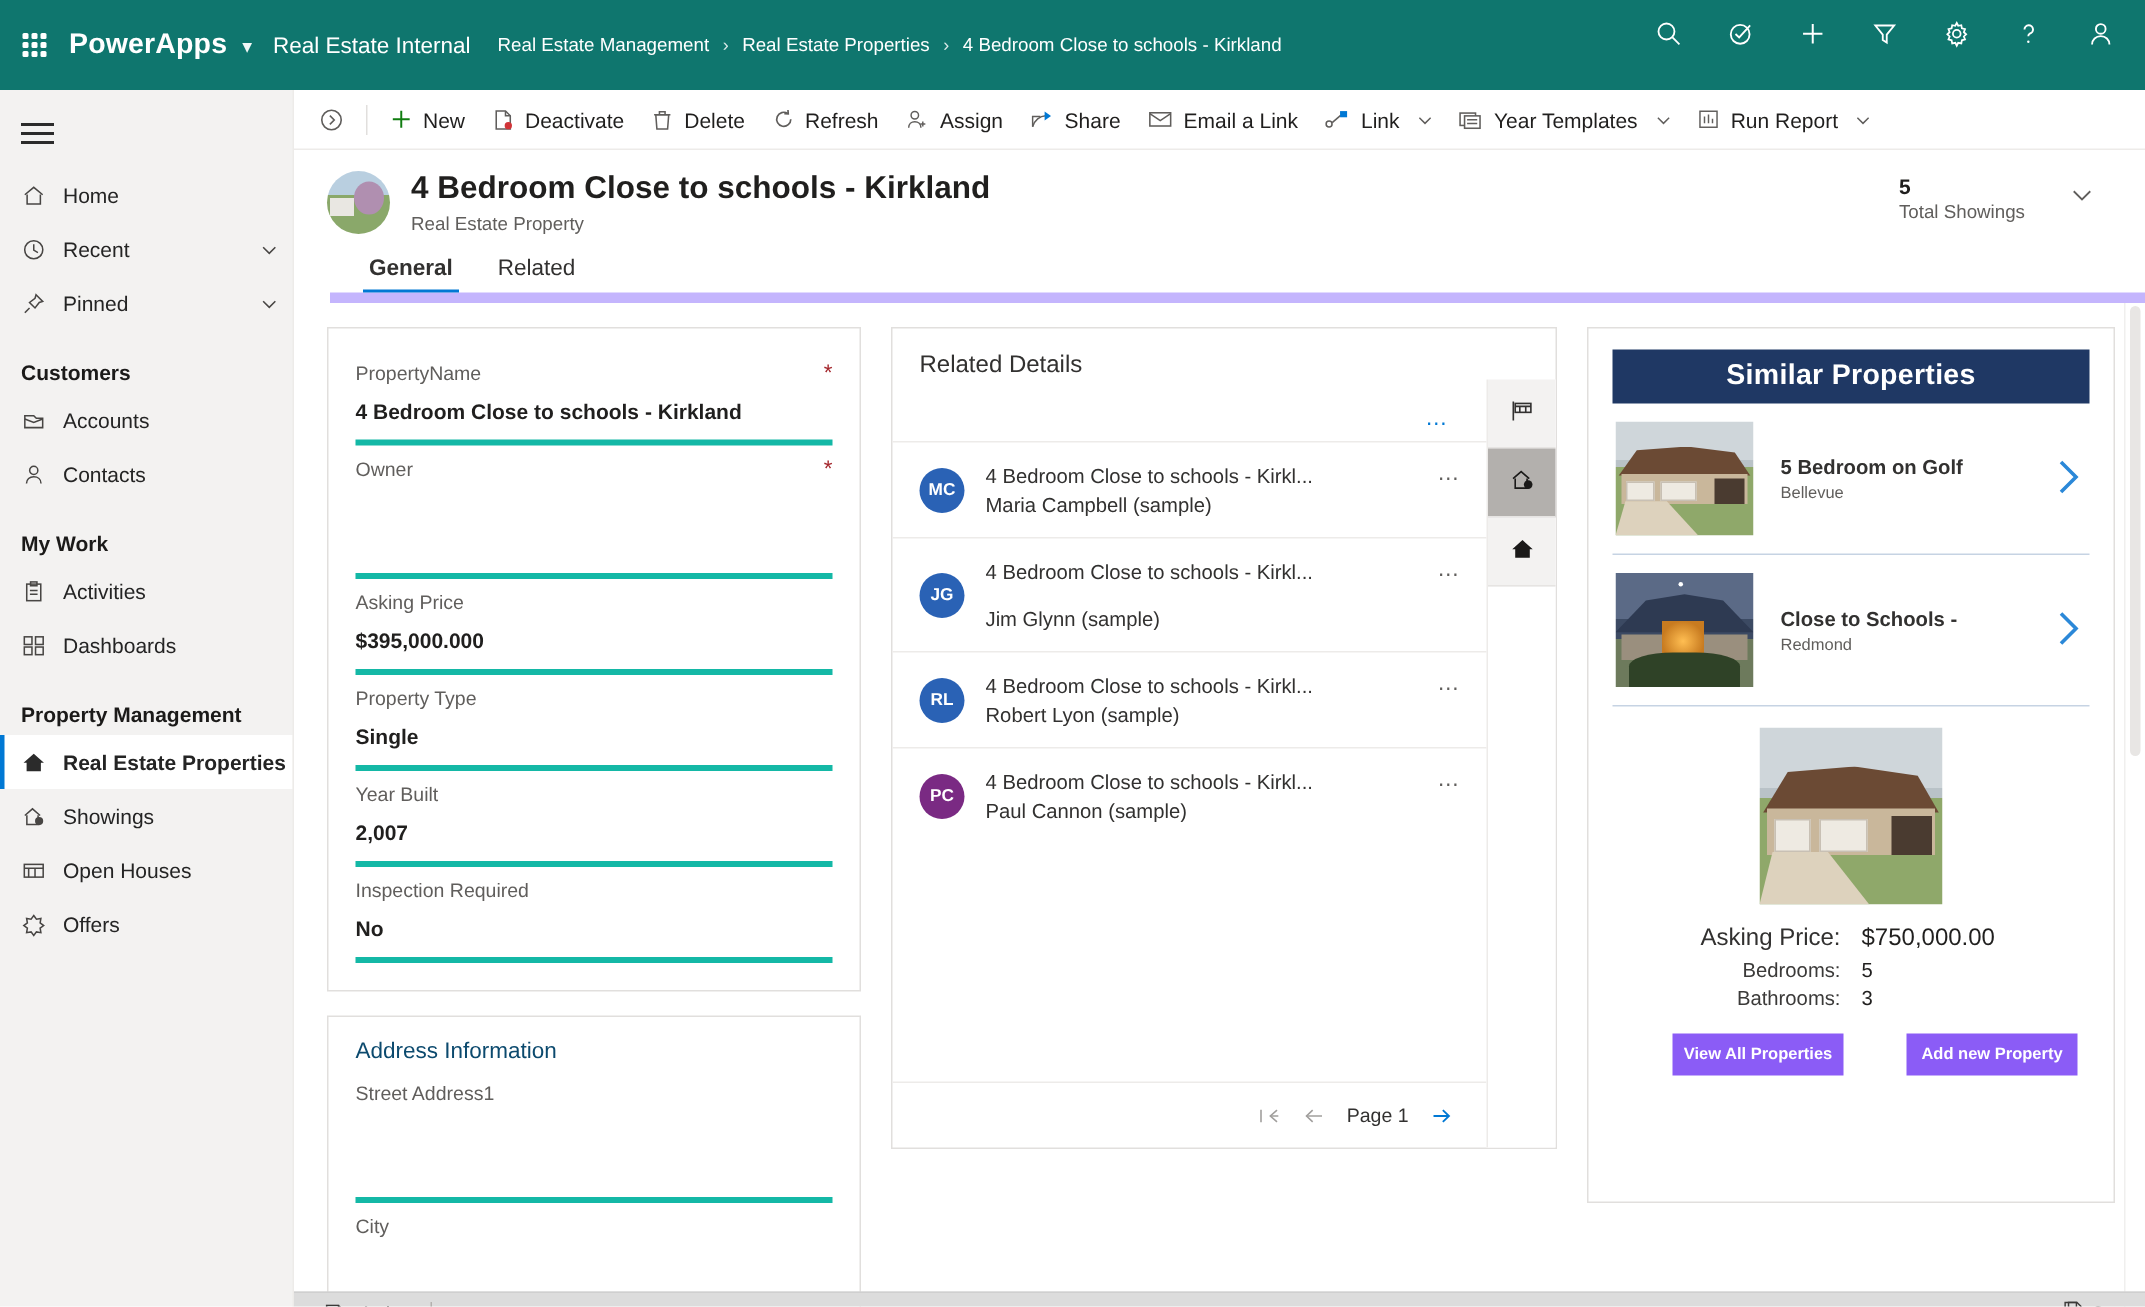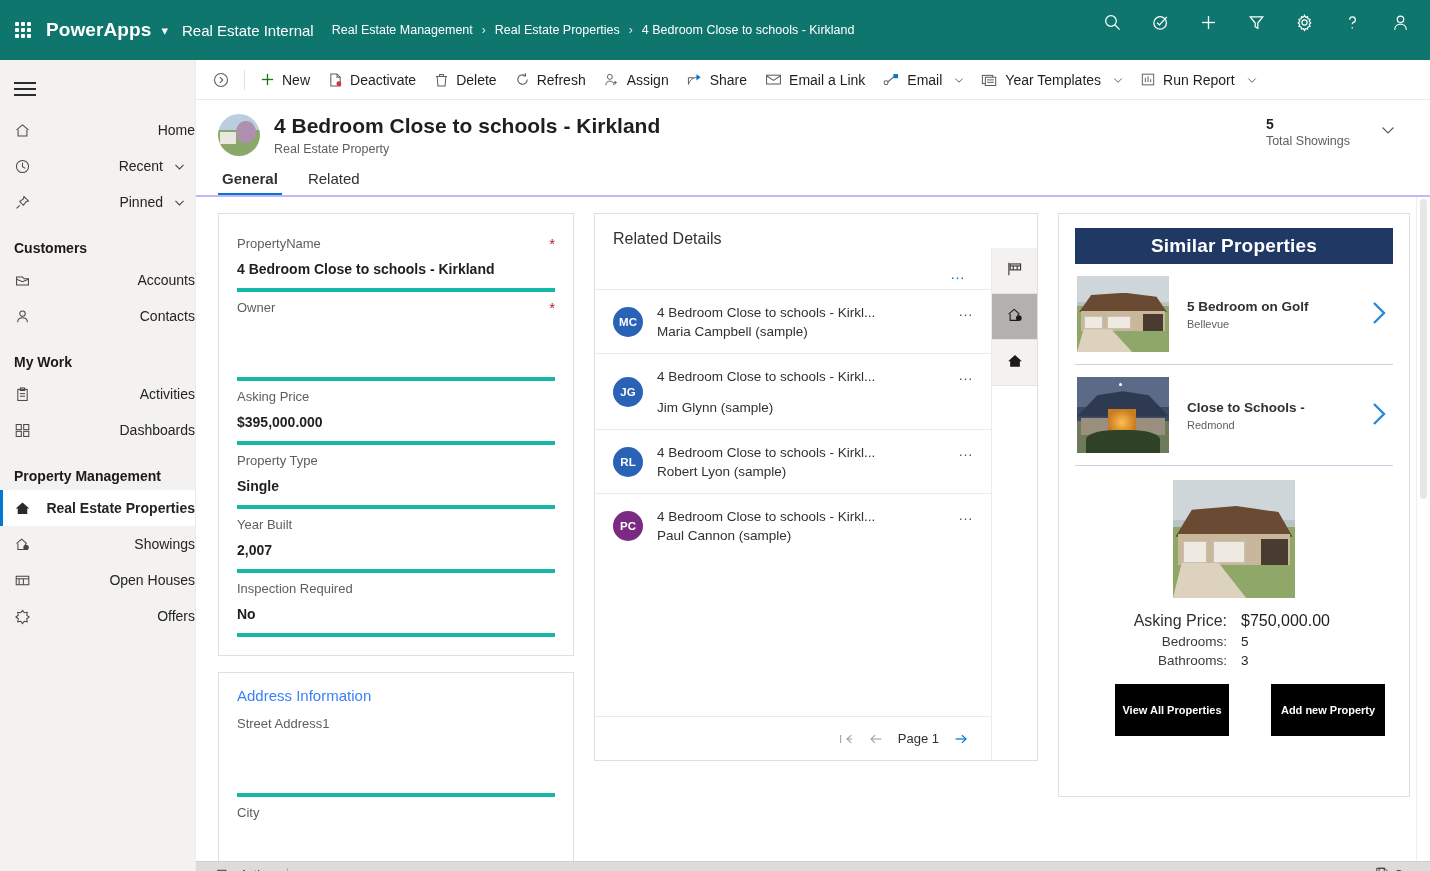--- a/index.html
+++ b/index.html
@@ -41,21 +41,21 @@
   .nav-item {
     display:flex; align-items:center; height:36px; padding-left:14px; cursor:pointer;
     color:#242424; font-size:14px; position:relative;
   }
   .nav-item.selected { background:#ffffff; font-weight:600; }
   .nav-item.selected:before {
     content:""; position:absolute; left:0; top:0; bottom:0; width:3px; background:#0078d4;
   }
   .nav-ico { width:28px; display:flex; align-items:center; color:#484644; }
   .nav-ico svg { display:block; }
-  .nav-label { flex:1; white-space:nowrap;text-align:right; }
+  .nav-label { flex:1; white-space:nowrap; }
   .nav-chev { width:32px; display:flex; align-items:center; justify-content:center; color:#484644; }
   .nav-group {
     font-weight:bold; font-size:14px; color:#1b1a19; padding:20px 0 6px 14px;
   }
 
   
   .content { flex:1; display:flex; flex-direction:column; min-width:0; position:relative; }
 
   
   .cmdbar {
@@ -84,39 +84,39 @@
     position:absolute; left:4%; top:42%; width:16px; height:12px; background:#e9e7e2;
   }
   .rec-title { font-size:21px; font-weight:600; color:#201f1e; line-height:1.18; }
   .rec-sub { font-size:12.5px; color:#605e5c; padding-top:3px; }
   .rec-right { margin-left:auto; display:flex; align-items:flex-start; padding-top:2px; }
   .kpi-num { font-size:14px; font-weight:bold; color:#201f1e; }
   .kpi-lbl { font-size:12.5px; color:#605e5c; padding-top:2px; }
   .kpi-chev { padding:6px 12px 0 30px; color:#605e5c; cursor:pointer; }
 
   
-  .tabs { display:flex; padding:14px 22px 0 22px; border-bottom:2px solid #c4b5fd; }
+  .tabs { display:flex; padding:14px 22px 0 22px; border-bottom:7px solid #c4b5fd;margin-left:24px; }
   .tab {
     font-size:15px; color:#323130; padding:0 4px 8px 4px; margin-right:22px; cursor:pointer;
     position:relative;
   }
   .tab.active { font-weight:600; }
   .tab.active:after {
     content:""; position:absolute; left:0; right:0; bottom:0; height:2.5px; background:#0078d4;
   }
 
   
   .form-area {
     flex:1; display:flex; gap:20px; padding:16px 20px 0 22px; overflow:hidden; position:relative;
   }
   .card { background:#ffffff; border:1px solid #e1dfdd; }
 
   
   .col-left { width:356px; min-width:356px; display:flex; flex-direction:column; gap:16px; }
-  .sec-title { font-size:15px; color:#3b82f6; padding:14px 0 4px 18px; }
+  .sec-title { font-size:15px; color:#0c4a6e; padding:14px 0 4px 18px; }
   .field { margin:0 18px; padding:8px 0 10px 0; border-bottom:4px solid #14b8a6; position:relative; }
   .field:last-child { border-bottom:1px solid #edebe9; }
   .field-label { font-size:13px; color:#605e5c; padding-bottom:10px; }
   .field-value { font-size:14px; font-weight:bold; color:#201f1e; min-height:17px; }
   .req { position:absolute; right:0; top:8px; color:#a4262c; font-size:15px; line-height:1; }
   .field.tall .field-value { min-height:42px; }
 
   
   .col-mid { flex:1; min-width:0; display:flex; }
   .related-card { flex:1; display:flex; flex-direction:column; position:relative; }
@@ -164,22 +164,22 @@
   .sim-big { display:flex; justify-content:center; padding:14px 0 12px 0; }
   .sim-big .ph { width:122px; height:118px; overflow:hidden; position:relative; }
   .sim-stats { padding:0 0 0 56px; }
   .stat-row { display:flex; font-size:13.5px; padding:2px 0; }
   .stat-lbl { width:110px; text-align:right; color:#3b3a39; padding-right:14px; }
   .stat-lbl.big { font-size:16px; color:#323130; }
   .stat-val { color:#201f1e; }
   .stat-val.big { font-size:16px; }
   .sim-btns { display:flex; justify-content:space-between; padding:14px 8px 0 40px; }
   .sim-btn {
-    background:#000000; color:#ffffff; font-size:11px; font-weight:bold; text-align:center;
-    padding:20px 0; width:114px; cursor:pointer; border:none;
+    background:#8b5cf6; color:#ffffff; font-size:11px; font-weight:bold; text-align:center;
+    padding:8px 0; width:114px; cursor:pointer; border:none;
     font-family:"Liberation Sans", sans-serif;
   }
 
   
   .photo { position:absolute; inset:0; }
   .photo.day { background:linear-gradient(#cfd6da 0 34%, #b9c2c7 34% 40%, #8fa86a 40% 100%); }
   .photo.day .roof {
     position:absolute; left:2%; top:22%; width:96%; height:26%;
     background:#6b4a34; clip-path:polygon(0% 100%, 14% 12%, 52% 0%, 88% 20%, 100% 100%);
   }
@@ -510,21 +510,21 @@
       </div>
 
       <div class="cmd">
         <span class="cmd-ico">
           <svg width="17" height="15" viewBox="0 0 18 16" fill="none" stroke="#605e5c" stroke-width="1.1">
             <circle cx="3.2" cy="11.4" r="2.1"></circle>
               <path d="M5.4 10.4 L11.4 5.2"></path>
             <rect x="11" y="2.2" width="5" height="4.4" fill="#0078d4" stroke="none"></rect>
             </svg>
         </span>
-        <span>Email</span>
+        <span>Link</span>
       </div>
       <div class="cmd-caret">
         <svg width="12" height="12" viewBox="0 0 16 16" fill="none" stroke="#605e5c" stroke-width="1.3">
             <path d="M3 6 L8 11 L13 6"></path>
           </svg>
       </div>
 
       <div class="cmd">
         <span class="cmd-ico">
           <svg width="17" height="15" viewBox="0 0 18 16" fill="none" stroke="#605e5c" stroke-width="1.1">

